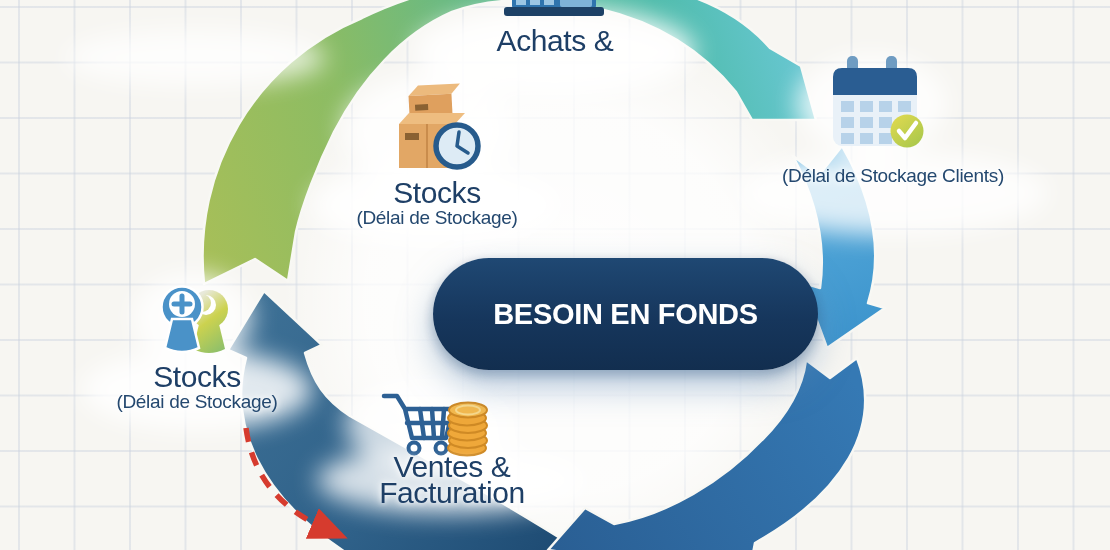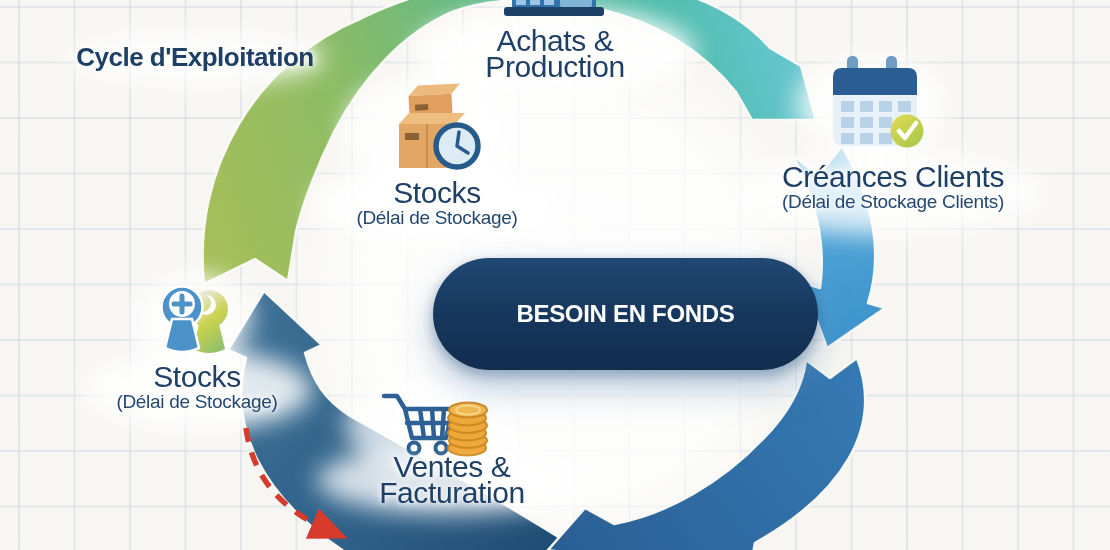--- a/index.html
+++ b/index.html
@@ -13,21 +13,21 @@
     background-position:18px 6px;
     font-family:"Liberation Sans", sans-serif;
   }
   .art{position:absolute;left:0;top:0;z-index:1;}
   .badge{
     position:absolute;left:433px;top:258px;width:385px;height:112px;z-index:2;
     border-radius:58px;
     background:linear-gradient(180deg,#1f4873 0%,#16365c 55%,#122e4f 100%);
     box-shadow:0 16px 34px rgba(104,143,185,.5), 0 5px 12px rgba(20,48,82,.35);
     display:flex;flex-direction:column;align-items:center;justify-content:center;
-    color:#fff;font-weight:bold;font-size:24px;letter-spacing:-.3px;line-height:34px;
+    color:#fff;font-weight:bold;font-size:29px;letter-spacing:-.3px;line-height:34px;
     text-align:right;
   }
   .label{position:absolute;z-index:3;text-align:center;color:#1e3f66;
     text-shadow:0 0 5px rgba(255,255,255,.95),0 0 10px rgba(255,255,255,.8),0 0 16px rgba(255,255,255,.6);}
   .label .main{font-weight:normal;font-size:30px;letter-spacing:-.4px;line-height:26px;}
   .label .sub{font-weight:normal;font-size:19px;letter-spacing:-.3px;line-height:24px;color:#24486f;}
   .title-text{font-weight:bold;font-size:26px;letter-spacing:-.5px;}
 </style>
 </head>
 <body>
@@ -200,34 +200,31 @@
         <ellipse cx="468" cy="410" rx="19" ry="7.5" fill="#f3b94e"></ellipse>
         <ellipse cx="468" cy="410" rx="12" ry="4.5" fill="none" stroke="#f7d98c" stroke-width="2"></ellipse>
       </g>
     </g>
   </svg>
 
   <div class="badge">
     <div>BESOIN EN FONDS</div>
   </div>
 
-  <div class="label title-text" style="left:75px;top:42px;width:240px;">Cycle d'Exploitation</div>
 
   <div class="label" style="left:450px;top:28px;width:210px;">
     <div class="main">Achats &amp;</div>
-    <div class="main">Production</div>
   </div>
 
   <div class="label" style="left:322px;top:180px;width:230px;">
     <div class="main">Stocks</div>
     <div class="sub">(Délai de Stockage)</div>
   </div>
 
   <div class="label" style="left:738px;top:164px;width:310px;">
-    <div class="main">Créances Clients</div>
     <div class="sub">(Délai de Stockage Clients)</div>
   </div>
 
   <div class="label" style="left:87px;top:364px;width:220px;">
     <div class="main">Stocks</div>
     <div class="sub">(Délai de Stockage)</div>
   </div>
 
   <div class="label" style="left:327px;top:454px;width:250px;">
     <div class="main">Ventes &amp; Facturation</div>

